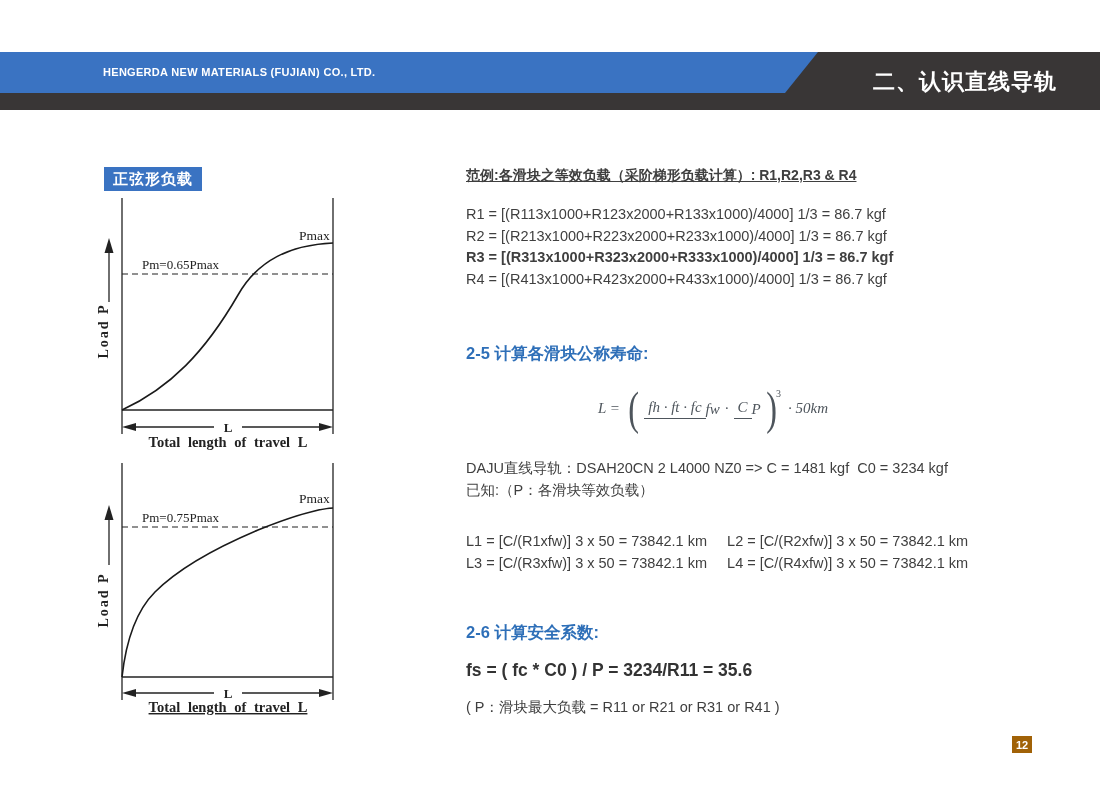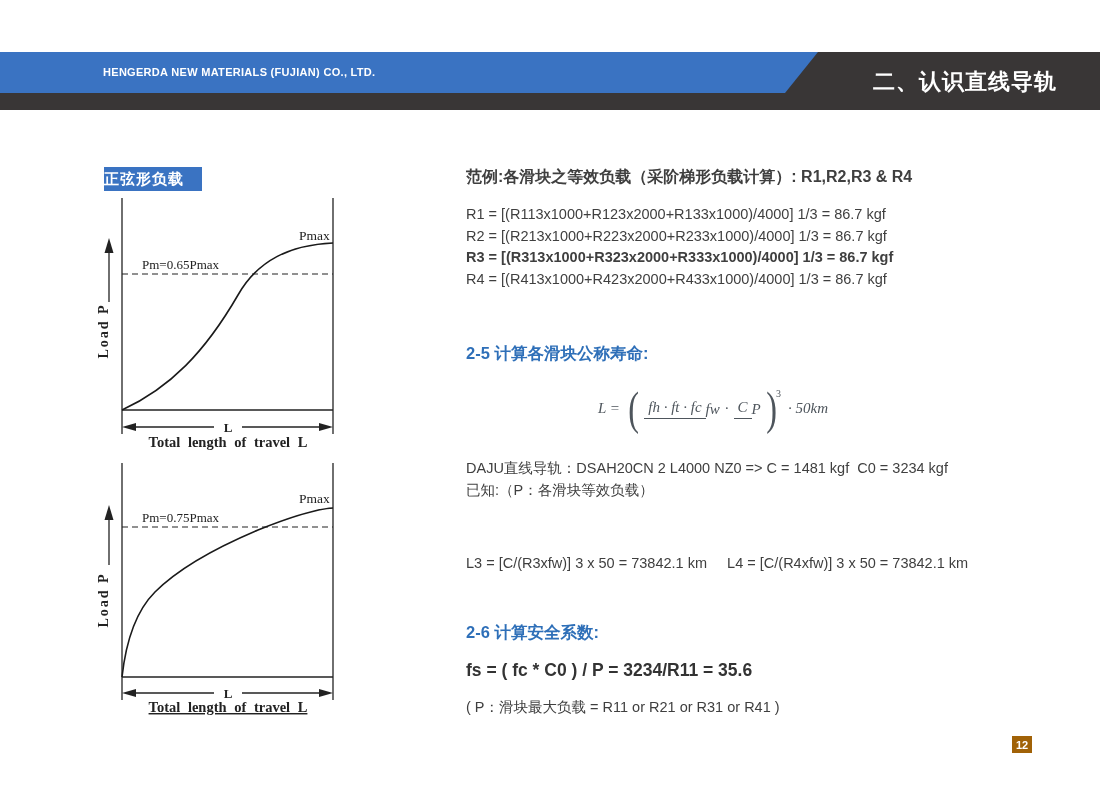--- a/index.html
+++ b/index.html
@@ -17,39 +17,39 @@
     position:absolute;left:103px;top:52px;height:41px;line-height:41px;
     color:#ffffff;font-size:11px;font-weight:700;letter-spacing:0.3px;white-space:pre;
   }
   .section-title{
     position:absolute;left:835px;top:67px;width:260px;text-align:center;
     color:#ffffff;font-size:22px;font-weight:700;letter-spacing:1px;
   }
   
   .load-label{
     position:absolute;left:104px;top:167px;width:98px;height:24px;background:#3a73c2;
-    color:#ffffff;font-size:15px;font-weight:700;text-align:left;line-height:24px;letter-spacing:1px;
+    color:#ffffff;font-size:15px;font-weight:700;text-align:center;line-height:24px;letter-spacing:1px;
   }
   .chart-svg{position:absolute;}
   #chart1{left:80px;top:190px;}
   #chart2{left:80px;top:450px;}
   .ax{stroke:#222;stroke-width:1.3;fill:none;}
   .curve{stroke:#1a1a1a;stroke-width:1.6;fill:none;}
   .dash{stroke:#222;stroke-width:1.2;fill:none;stroke-dasharray:6 4;}
   .ah{fill:#222;}
   .c-serif{font-family:"Liberation Serif",serif;fill:#222;}
   .pm{font-size:13px;}
   .pmax{font-size:13.5px;}
   .cap{font-size:14.5px;font-weight:bold;word-spacing:4px;}
   .cap-u{text-decoration:underline;}
   .dimL{font-size:13px;font-weight:bold;}
   .axis-label{font-size:14px;font-weight:bold;letter-spacing:2px;}
   
   .rc{position:absolute;left:466px;color:#3f3f3f;white-space:pre;}
-  .ex-heading{top:167px;font-size:16px;font-weight:700;}
+  .ex-heading{top:167px;font-size:14px;font-weight:700;text-decoration:underline;}
   .r-line{font-size:14.5px;}
   #r1{top:206px;}#r2{top:228px;}#r3{top:249px;font-weight:bold;}#r4{top:271px;}
   .blue-heading{color:#2e6fb8;font-weight:700;font-size:16.5px;}
   #s25{top:343px;}
   #spec{top:459px;font-size:14.5px;}
   #known{top:481px;font-size:14.5px;}
   #factors{top:512px;font-size:14.5px;}
   #l12{top:533px;font-size:14.5px;}
   #l34{top:555px;font-size:14.5px;}
   #s26{top:622px;}
@@ -144,20 +144,21 @@
       <span class="num">C</span>
       <span class="den">P</span>
     </span>
     <span class="paren">)</span>
     <sup class="f-exp">3</sup>
     <span class="f-tail">· 50km</span>
   </div>
 
   <div class="rc" id="spec">DAJU直线导轨：DSAH20CN 2 L4000 NZ0 =&gt; C = 1481 kgf  C0 = 3234 kgf</div>
   <div class="rc" id="known">已知:（P：各滑块等效负载）</div>
+  <div class="rc" id="l12">L1 = [C/(R1xfw)] 3 x 50 = 73842.1 km     L2 = [C/(R2xfw)] 3 x 50 = 73842.1 km</div>
   <div class="rc" id="l34">L3 = [C/(R3xfw)] 3 x 50 = 73842.1 km     L4 = [C/(R4xfw)] 3 x 50 = 73842.1 km</div>
 
   <div class="rc blue-heading" id="s26">2-6 计算安全系数:</div>
   <div class="rc" id="fsline">fs = ( fc * C0 ) / P = 3234/R11 = 35.6</div>
   <div class="rc" id="noteline">( P：滑块最大负载 = R11 or R21 or R31 or R41 )</div>
 
   <div class="page-badge">12</div>
 
 </div>
 

